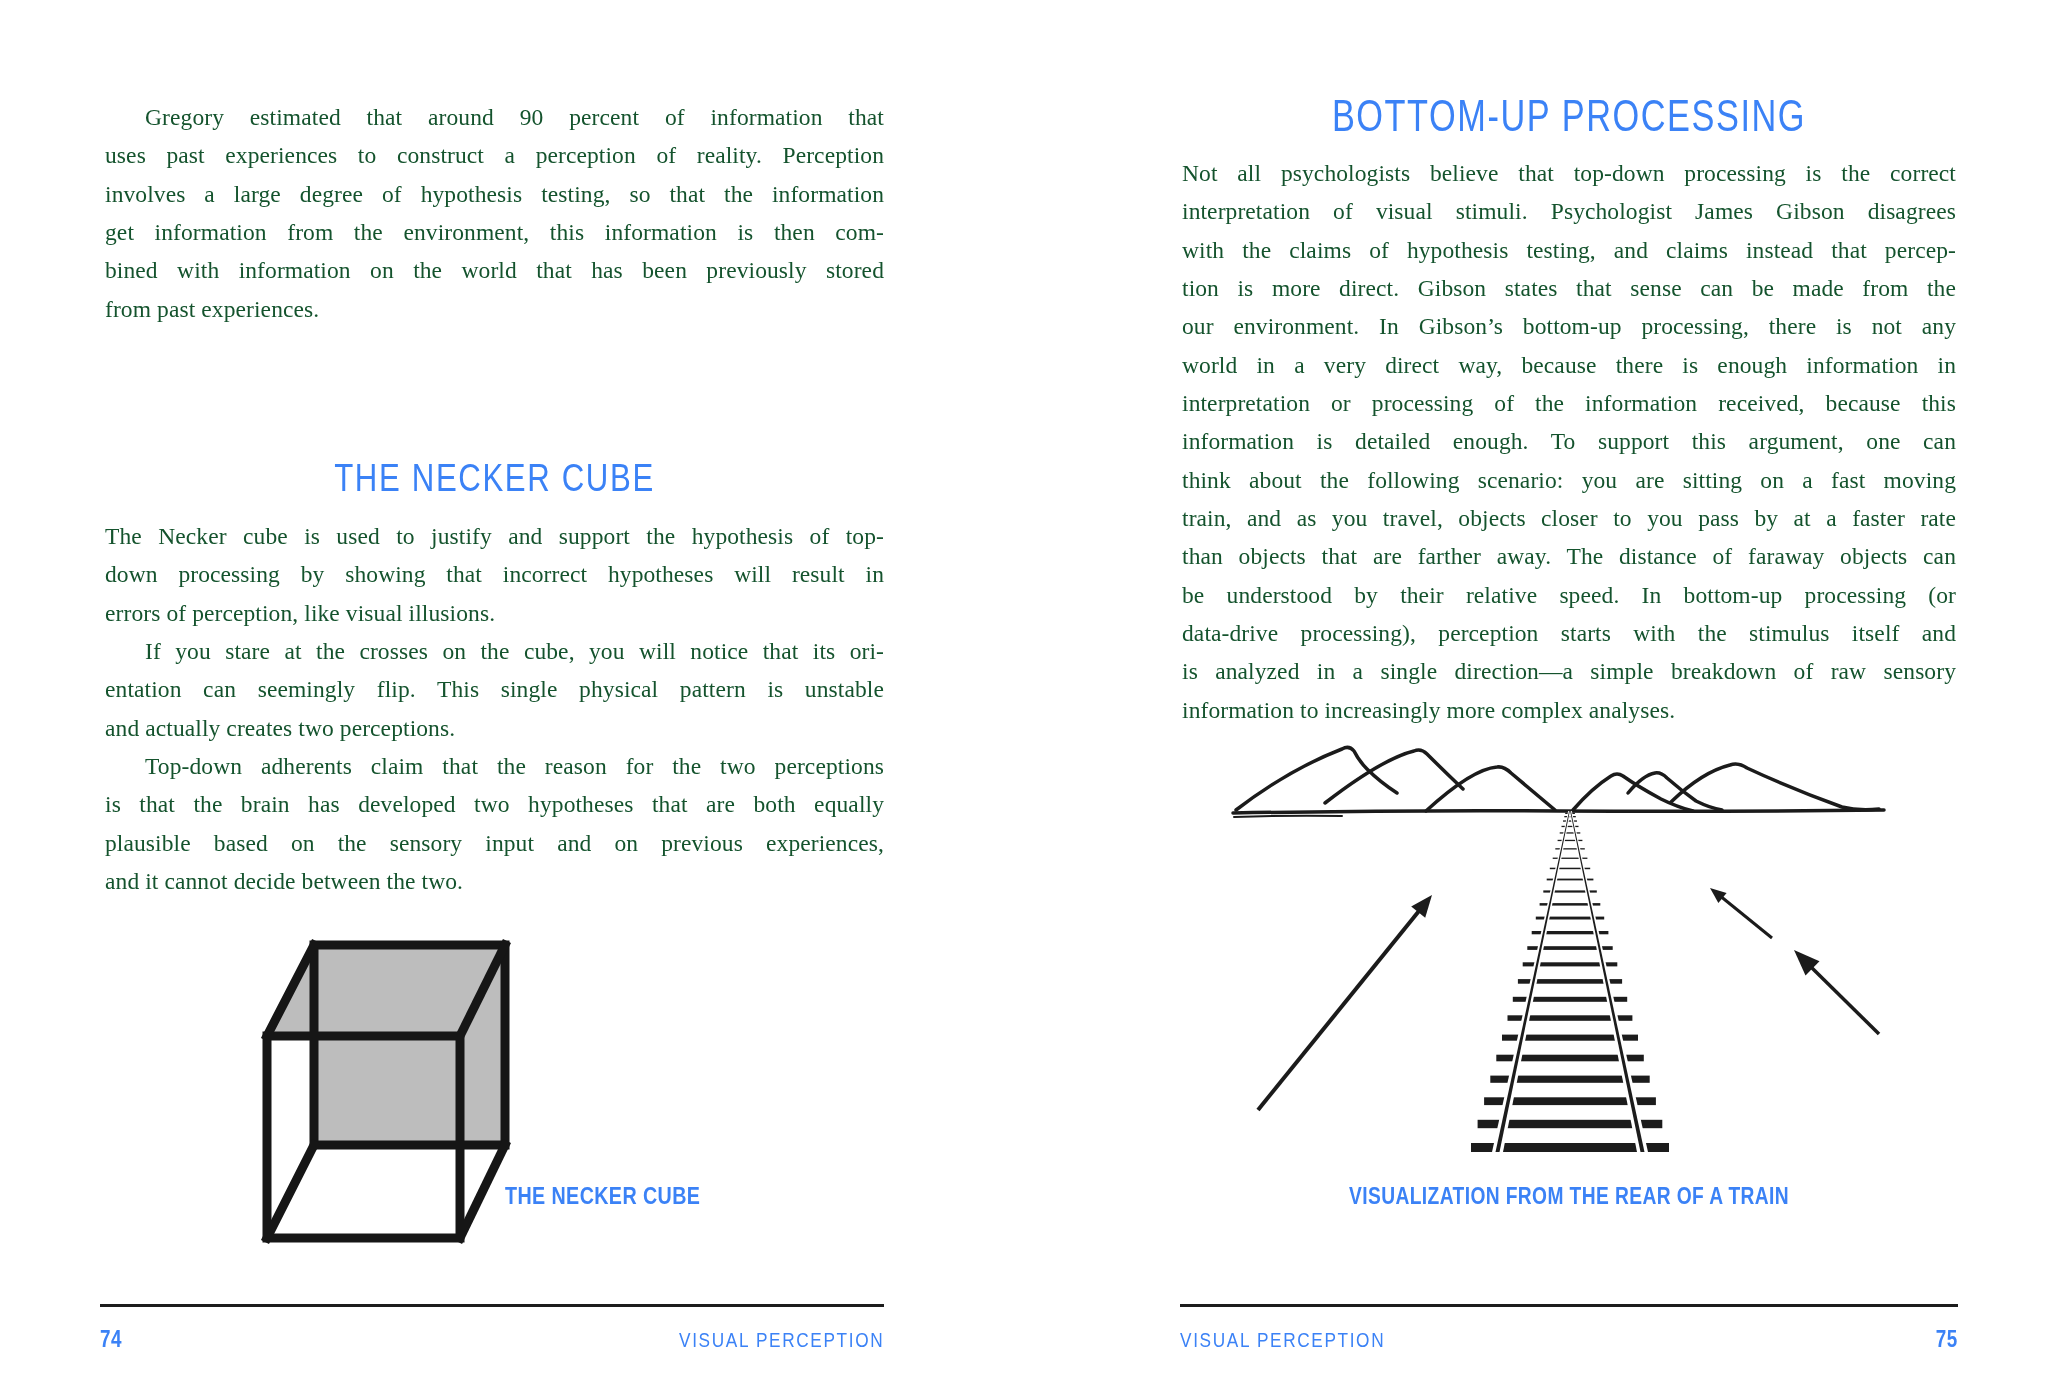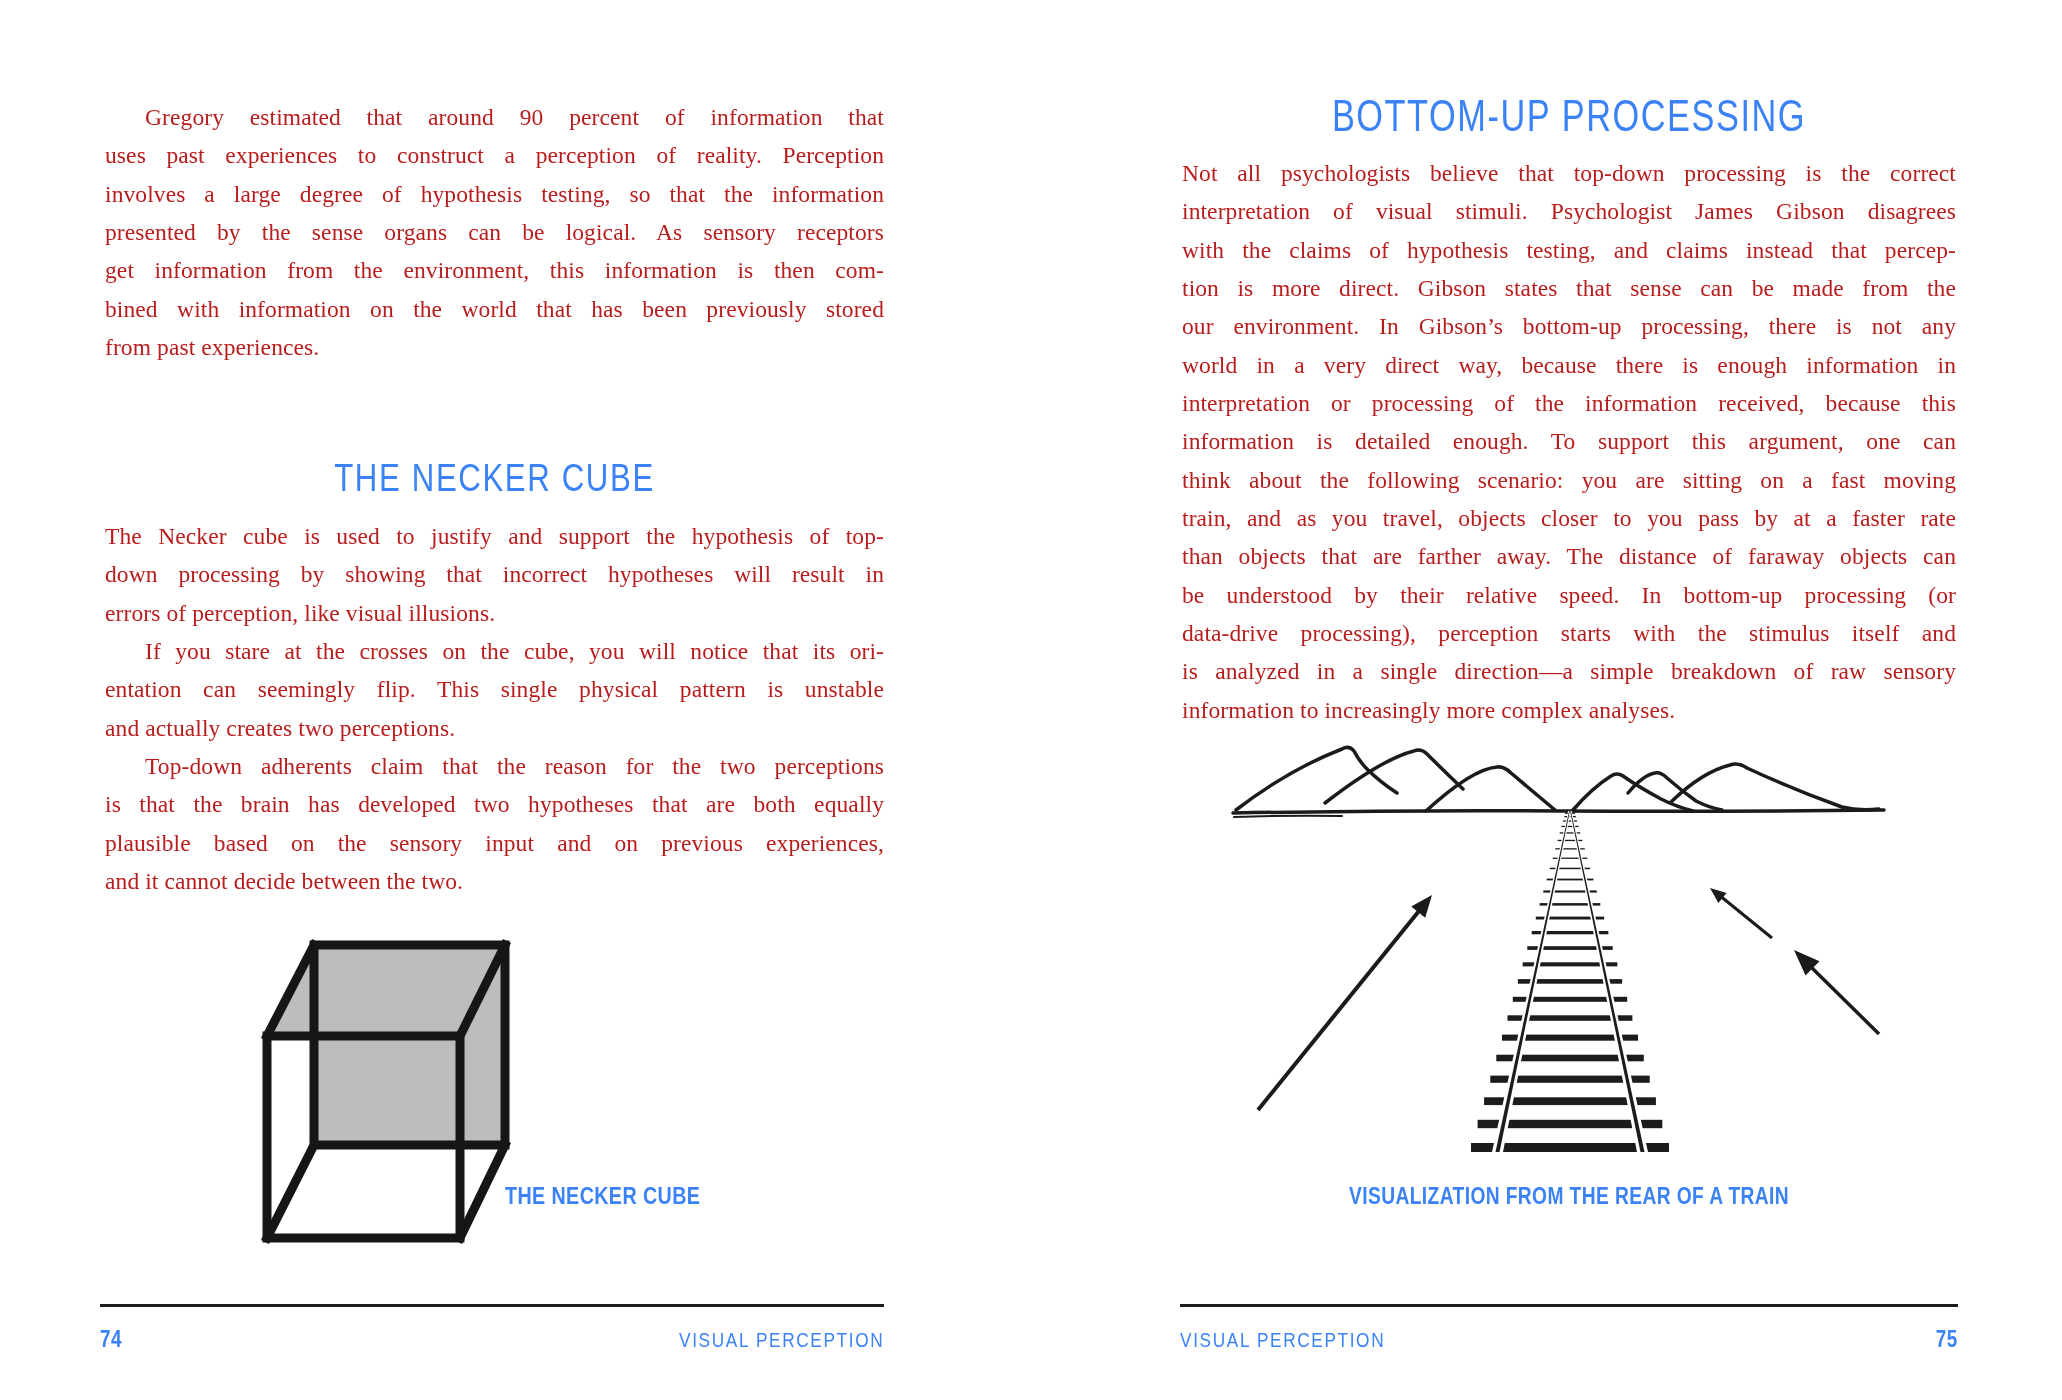--- a/index.html
+++ b/index.html
@@ -3,21 +3,21 @@
 <meta charset="utf-8">
 <style>
   html,body{margin:0;padding:0;background:#ffffff;}
   #spread{
     position:relative;width:2062px;height:1400px;background:#ffffff;
     font-family:"Liberation Serif", serif;color:#3c3c3c;overflow:hidden;
   }
   .abs{position:absolute;}
   
   .textblock{
-    font-size:23.5px;line-height:38.33px;color:#b91c1c;
+    font-size:23.5px;line-height:38.33px;color:#14532d;
     letter-spacing:0.1px;
   }
   .bline{text-align:justify;text-align-last:justify;white-space:nowrap;}
   .bline.final{text-align-last:left;}
   .bline.indent{text-indent:40px;}
   
   .heading, .pagetitle, .figcaption, .runfoot, .pagenum{
     font-family:"Liberation Sans", sans-serif;color:#3b82f6;
   }
   .heading{font-size:38px;letter-spacing:2px;font-weight:400;}
@@ -39,21 +39,20 @@
 <body>
 
 <div id="spread">
 
   <div class="abs" style="left:0;top:0;width:1031px;height:1400px;">
 
     <div class="abs textblock" style="left:105px;top:98px;width:779px;">
         <div class="bline indent">Gregory estimated that around 90 percent of information that</div>
         <div class="bline">uses past experiences to construct a perception of reality. Perception</div>
         <div class="bline">involves a large degree of hypothesis testing, so that the information</div>
-        <div class="bline">presented by the sense organs can be logical. As sensory receptors</div>
         <div class="bline">get information from the environment, this information is then com-</div>
         <div class="bline">bined with information on the world that has been previously stored</div>
         <div class="bline final">from past experiences.</div>
       </div>
 
     <div class="abs heading center" style="left:105px;top:457px;width:779px;">
       <span class="squeeze">THE NECKER CUBE</span>
     </div>
 
     <div class="abs textblock" style="left:105px;top:517px;width:779px;">

